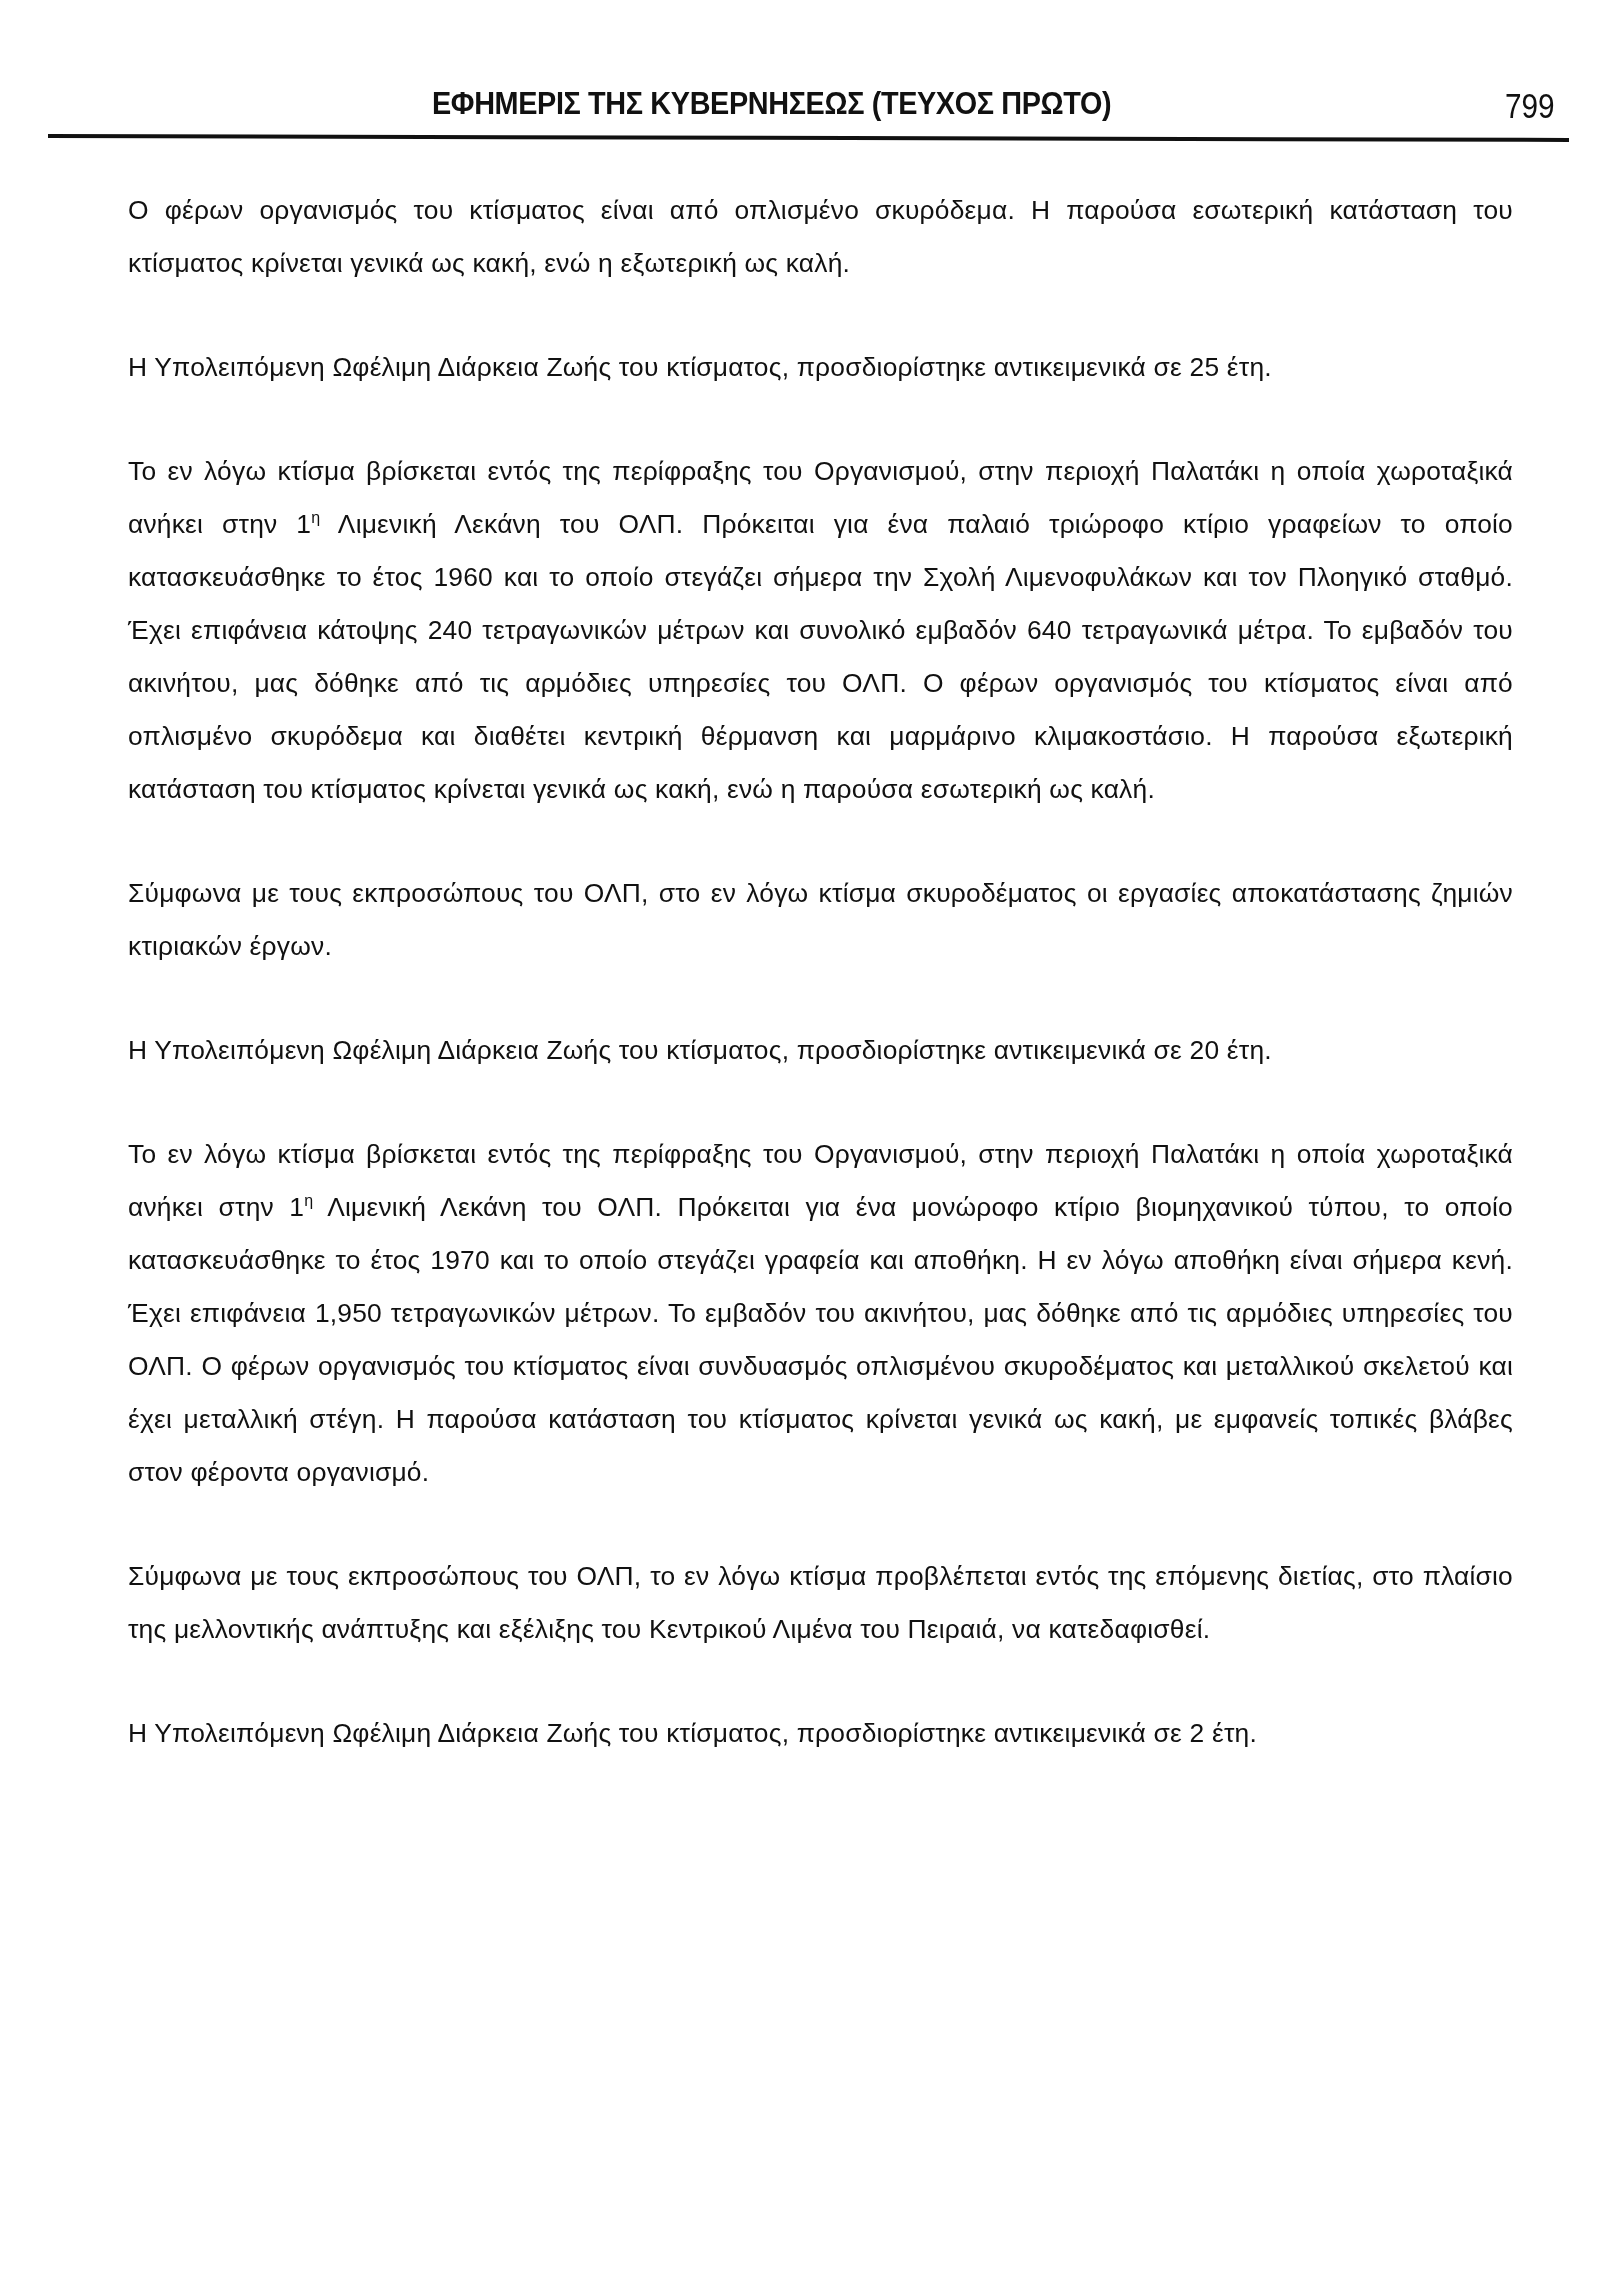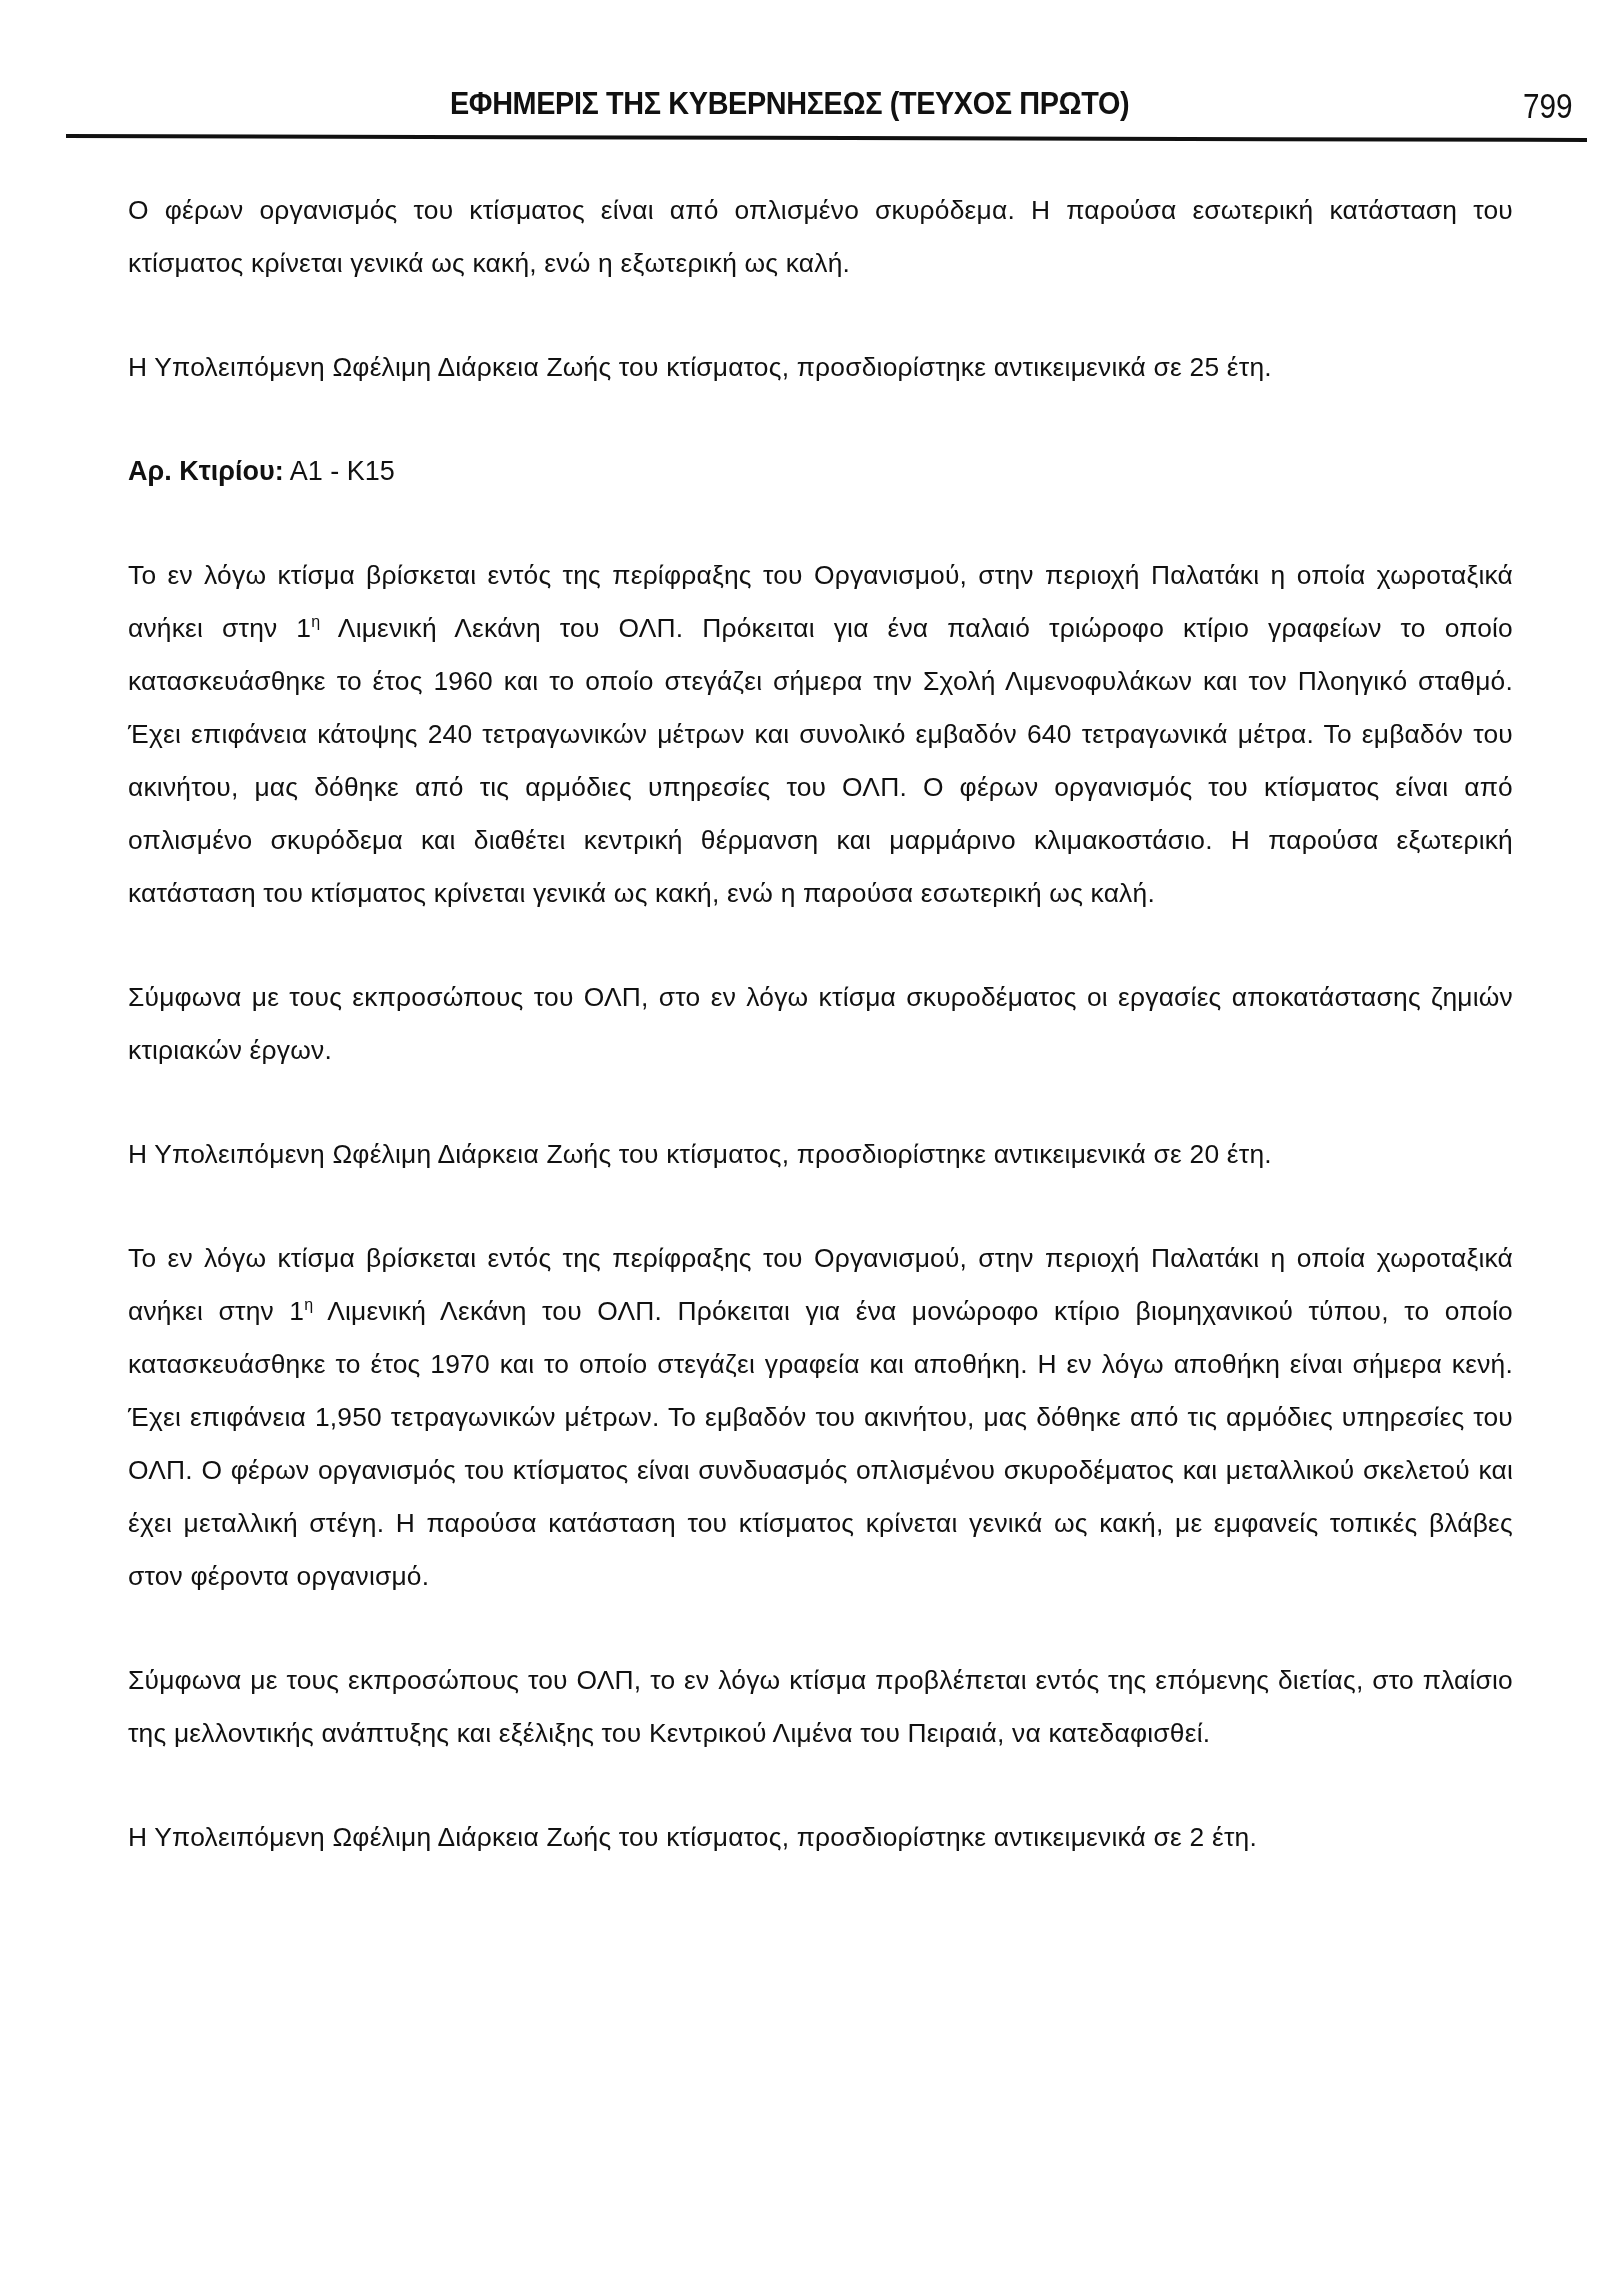--- a/index.html
+++ b/index.html
@@ -6,21 +6,21 @@
     body {
       width: 1603px;
       height: 2295px;
       position: relative;
       overflow: hidden;
       font-family: "Liberation Sans", "DejaVu Sans", sans-serif;
       color: #111111;
     }
     .page-header {
       position: absolute;
-      left: 66px;
+      left: 48px;
       top: 80px;
       width: 1521px;
       height: 64px;
     }
     .header-title {
       position: absolute;
       left: 384px;
       top: 4.8px;
       font-family: "Liberation Sans", sans-serif;
       font-weight: bold;
@@ -78,24 +78,20 @@
   <div class="page-number">799</div>
   <div class="header-rule"></div>
 </div>
 
 <div class="content">
 
   <p class="para">Ο φέρων οργανισμός του κτίσματος είναι από οπλισμένο σκυρόδεμα. Η παρούσα εσωτερική κατάσταση του κτίσματος κρίνεται γενικά ως κακή, ενώ η εξωτερική ως καλή.</p>
   <p class="para">Η Υπολειπόμενη Ωφέλιμη Διάρκεια Ζωής του κτίσματος, προσδιορίστηκε αντικειμενικά σε 25 έτη.</p>
 
   <section>
-    <div class="building-id">
-      <span class="label">Αρ. Κτιρίου:</span>
-      <span>Α1 - Κ15</span>
-    </div>
     <p class="para"><span>Το εν λόγω κτίσμα βρίσκεται εντός της περίφραξης του Οργανισμού, στην περιοχή Παλατάκι η οποία χωροταξικά ανήκει στην 1</span><sup>η</sup><span> Λιμενική Λεκάνη του ΟΛΠ. Πρόκειται για ένα παλαιό τριώροφο κτίριο γραφείων το οποίο κατασκευάσθηκε το έτος 1960 και το οποίο στεγάζει σήμερα την Σχολή Λιμενοφυλάκων και τον Πλοηγικό σταθμό. Έχει επιφάνεια κάτοψης 240 τετραγωνικών μέτρων και συνολικό εμβαδόν 640 τετραγωνικά μέτρα. Το εμβαδόν του ακινήτου, μας δόθηκε από τις αρμόδιες υπηρεσίες του ΟΛΠ. Ο φέρων οργανισμός του κτίσματος είναι από οπλισμένο σκυρόδεμα και διαθέτει κεντρική θέρμανση και μαρμάρινο κλιμακοστάσιο. Η παρούσα εξωτερική κατάσταση του κτίσματος κρίνεται γενικά ως κακή, ενώ η παρούσα εσωτερική ως καλή.</span></p>
     <p class="para">Σύμφωνα με τους εκπροσώπους του ΟΛΠ, στο εν λόγω κτίσμα σκυροδέματος οι εργασίες αποκατάστασης ζημιών κτιριακών έργων.</p>
     <p class="para">Η Υπολειπόμενη Ωφέλιμη Διάρκεια Ζωής του κτίσματος, προσδιορίστηκε αντικειμενικά σε 20 έτη.</p>
   </section>
 
   <section>
     <p class="para"><span>Το εν λόγω κτίσμα βρίσκεται εντός της περίφραξης του Οργανισμού, στην περιοχή Παλατάκι η οποία χωροταξικά ανήκει στην 1</span><sup>η</sup><span> Λιμενική Λεκάνη του ΟΛΠ. Πρόκειται για ένα μονώροφο κτίριο βιομηχανικού τύπου, το οποίο κατασκευάσθηκε το έτος 1970 και το οποίο στεγάζει γραφεία και αποθήκη. Η εν λόγω αποθήκη είναι σήμερα κενή. Έχει επιφάνεια 1,950 τετραγωνικών μέτρων. Το εμβαδόν του ακινήτου, μας δόθηκε από τις αρμόδιες υπηρεσίες του ΟΛΠ. Ο φέρων οργανισμός του κτίσματος είναι συνδυασμός οπλισμένου σκυροδέματος και μεταλλικού σκελετού και έχει μεταλλική στέγη. Η παρούσα κατάσταση του κτίσματος κρίνεται γενικά ως κακή, με εμφανείς τοπικές βλάβες στον φέροντα οργανισμό.</span></p>
     <p class="para">Σύμφωνα με τους εκπροσώπους του ΟΛΠ, το εν λόγω κτίσμα προβλέπεται εντός της επόμενης διετίας, στο πλαίσιο της μελλοντικής ανάπτυξης και εξέλιξης του Κεντρικού Λιμένα του Πειραιά, να κατεδαφισθεί.</p>
     <p class="para">Η Υπολειπόμενη Ωφέλιμη Διάρκεια Ζωής του κτίσματος, προσδιορίστηκε αντικειμενικά σε 2 έτη.</p>
   </section>

